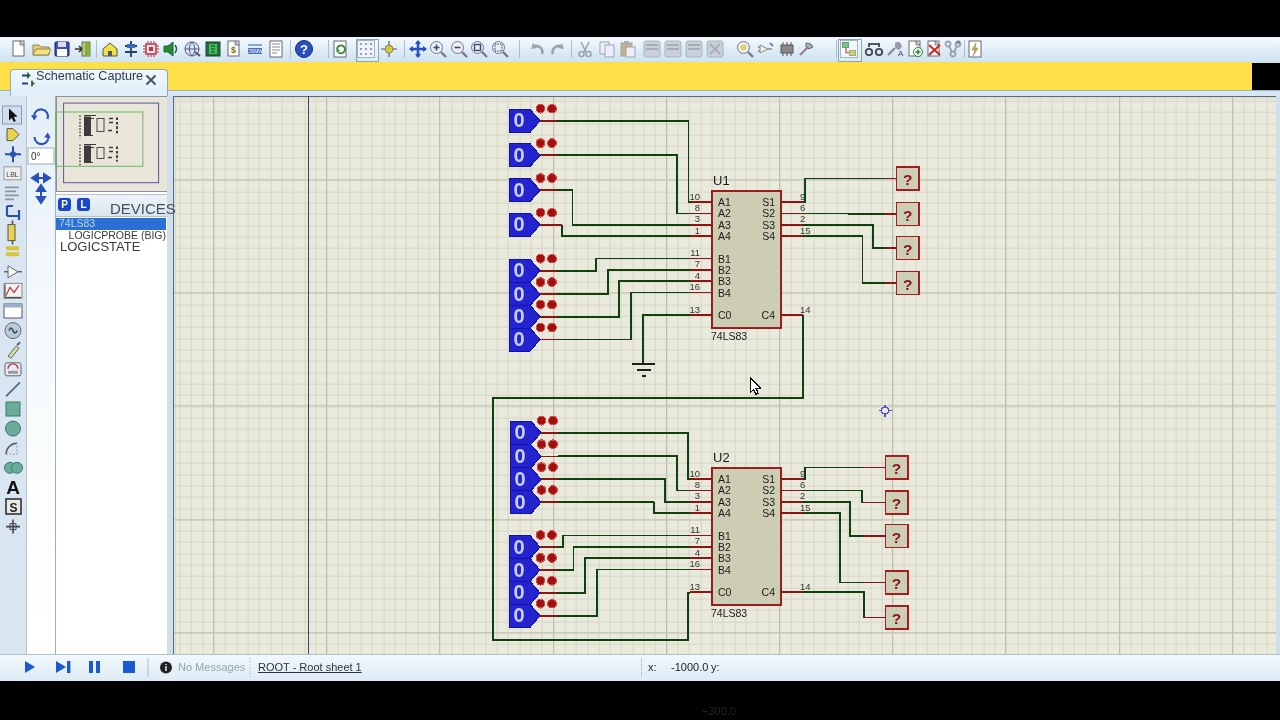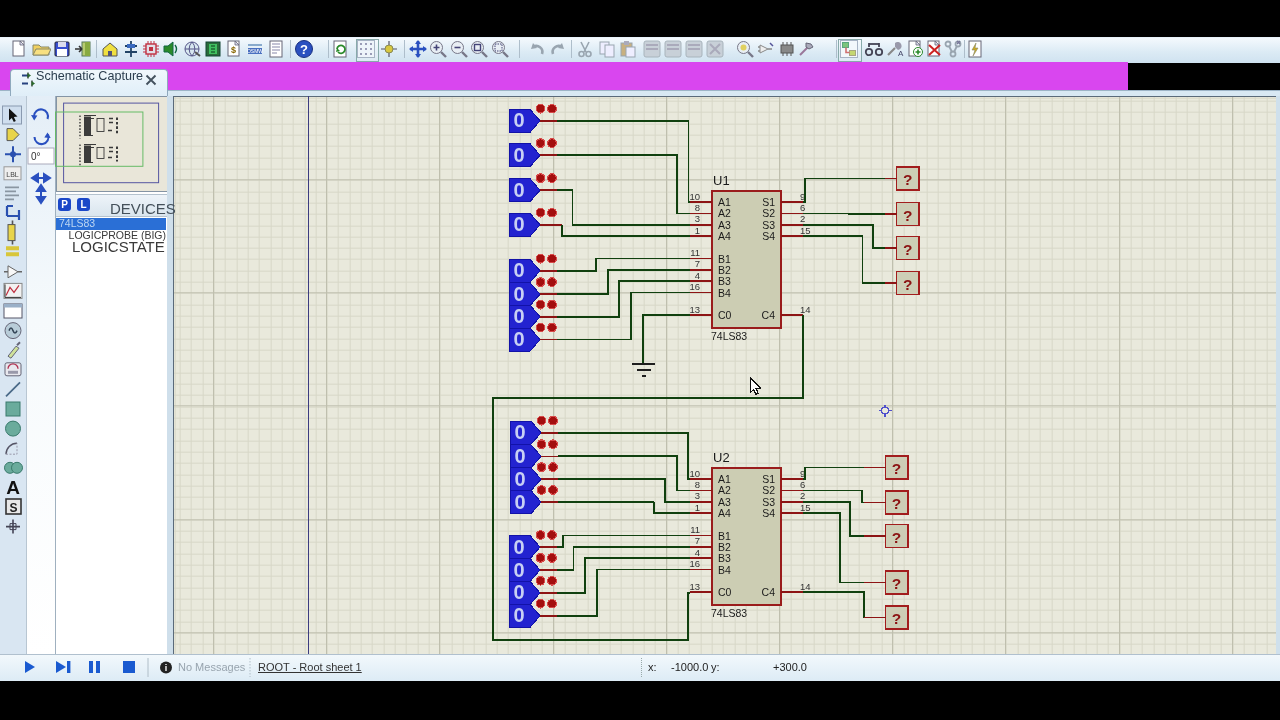--- a/index.html
+++ b/index.html
@@ -3,21 +3,21 @@
 <meta charset="utf-8">
 <style>
   html,body{margin:0;padding:0;width:1280px;height:720px;background:#000;font-family:"Liberation Sans",sans-serif;overflow:hidden;}
   .abs{position:absolute;}
   #root{position:absolute;left:0;top:0;width:1280px;height:720px;}
   
   #toolbar{left:0;top:37px;width:1280px;height:25px;background:linear-gradient(to bottom,#f4f9fd,#dcebf5 55%,#cfe2f0);border-top:1px solid #e8f2fa;}
   .ticon{position:absolute;top:39px;width:20px;height:20px;}
   .tsep{position:absolute;top:40px;width:1px;height:18px;background:#aebecb;}
   
-  #tabbar{left:0;top:62px;width:1128px;height:34px;background:#d946ef;}
+  #tabbar{left:0;top:62px;width:1252px;height:34px;background:#fde047;}
   #tab{position:absolute;left:10px;top:7px;width:156px;height:27px;background:linear-gradient(to bottom,#f0f7fc,#dfeef8);border:1px solid #8fa9bd;border-bottom:none;border-radius:4px 4px 0 0;}
   #tabbar .below{position:absolute;left:0;top:28px;width:1280px;height:6px;background:#d8e8f3;border-top:1px solid #9db4c6;}
   #tabtxt{position:absolute;left:36px;top:7px;font-size:12.6px;color:#2b3d4e;white-space:nowrap;}
   
   #icol{left:0;top:96px;width:26px;height:558px;background:#d9e6f2;border-right:1px solid #b8c6d2;}
   #rcol{left:27px;top:96px;width:28px;height:558px;background:linear-gradient(to bottom,#e4eef7,#f6fafc 40%,#ffffff);}
   #panel{left:55px;top:96px;width:112px;height:558px;background:#fff;border-left:1px solid #9fb0bf;}
   #ovw{position:absolute;left:0px;top:0px;width:111px;height:94px;background:#e9e6d9;border:1px solid #8494a4;}
   #devhdr{position:absolute;left:0px;top:98px;width:111px;height:21px;background:linear-gradient(to bottom,#eef4f9,#d9e5ee);border:1px solid #b4c2ce;border-left:none;}
   #strip{left:167px;top:96px;width:6px;height:558px;background:#cfdfeb;}
@@ -320,21 +320,21 @@
 <rect x="42" y="51.5" width="7" height="11.0"></rect>
 <path d="M54,51.5 h4 M54,55.5 h4 M53,61.5 h4" stroke-width="1.6"></path>
 <path d="M62,50.5 V65.5" stroke-dasharray="2.6 1.8" stroke-width="2"></path>
 </g>
 </svg>
 <div class="abs" style="left:58px;top:198px;width:13px;height:13px;background:#1a47c8;border-radius:3px;color:#fff;font-size:10px;font-weight:bold;text-align:center;line-height:13px;">P</div>
 <div class="abs" style="left:77px;top:198px;width:13px;height:13px;background:#1a47c8;border-radius:3px;color:#fff;font-size:10px;font-weight:bold;text-align:center;line-height:13px;">L</div>
 <div class="abs" style="left:110px;top:200px;font-size:15px;color:#44505a;">DEVICES</div>
 <div class="abs" style="left:56px;top:218px;width:110px;height:11.5px;background:#2a6fd6;color:#bcd6f2;font-size:10.5px;line-height:11.5px;padding-left:3px;box-sizing:border-box;">74LS83</div>
 <div class="abs" style="left:56px;top:229.5px;width:110px;font-size:10.5px;line-height:11.5px;color:#3a3a3a;padding-left:3px;box-sizing:border-box;white-space:nowrap;overflow:hidden;text-align:right;">LOGICPROBE (BIG)</div>
-<div class="abs" style="left:56px;top:241px;width:110px;font-size:15px;line-height:11.5px;color:#3a3a3a;padding-left:16px;box-sizing:border-box;">LOGICSTATE</div>
+<div class="abs" style="left:56px;top:241px;width:110px;font-size:13px;line-height:11.5px;color:#3a3a3a;padding-left:4px;box-sizing:border-box;">LOGICSTATE</div>
 <svg class="abs" style="left:0px;top:96px" width="26" height="558" viewBox="0 0 26 558">
 <g>
         <rect x="2.5" y="10.0" width="19" height="18" fill="#cfdeee" stroke="#8a9ab0"></rect>
         <path d="M9,12.5 l0,12 l2.8-2.6 l2,4 l2-1 l-1.9-4 l3.6-0.4 Z" fill="#111"></path>
         <path d="M7,32.6 h6 l6,6 l-6,6 h-6 Z" fill="#e8d44a" stroke="#555"></path>
         <path d="M13,50.2 v16 M5,58.2 h16" stroke="#2a50b0" stroke-width="2"></path>
         <circle cx="13" cy="58.2" r="3" fill="#2a50b0"></circle>
         <rect x="4" y="70.80000000000001" width="17" height="13" fill="#eee" stroke="#999"></rect>
         <text x="12.5" y="80.80000000000001" font-size="7" fill="#444" text-anchor="middle">LBL</text>
         <path d="M5,91.4 h14 M5,95.4 h11 M5,99.4 h14 M5,103.4 h9" stroke="#8a96a2" stroke-width="1.6" fill="none"></path>
@@ -624,14 +624,14 @@
 <circle cx="166" cy="13.5" r="6" fill="#222"></circle>
       <text x="166" y="17" font-size="9" fill="#fff" text-anchor="middle" font-weight="bold">i</text>
 <line x1="250" y1="4" x2="250" y2="23" stroke="#b0bec8" stroke-dasharray="1.5 1.5"></line>
 </svg>
 <div class="stxt" style="left:178px;color:#98a4ae;">No Messages</div>
 <div class="stxt" style="left:258px;color:#333;text-decoration:underline;">ROOT - Root sheet 1</div>
 <div class="abs" style="left:641px;top:658px;width:1px;height:19px;border-left:1px dotted #9aa;"></div>
 <div class="stxt" style="left:648px;color:#222;">x:</div>
     <div class="stxt" style="left:671px;color:#222;">-1000.0</div>
     <div class="stxt" style="left:711px;color:#222;">y:</div>
-    <div class="stxt" style="left:773px;color:#222;">+300.0</div>
+    <div class="stxt" style="left:702px;color:#222;margin-top:44px;">+300.0</div>
 <div class="stxt" style="left:1263px;color:#333;margin-left:24px;">th</div>
 </div>
 </body></html>

